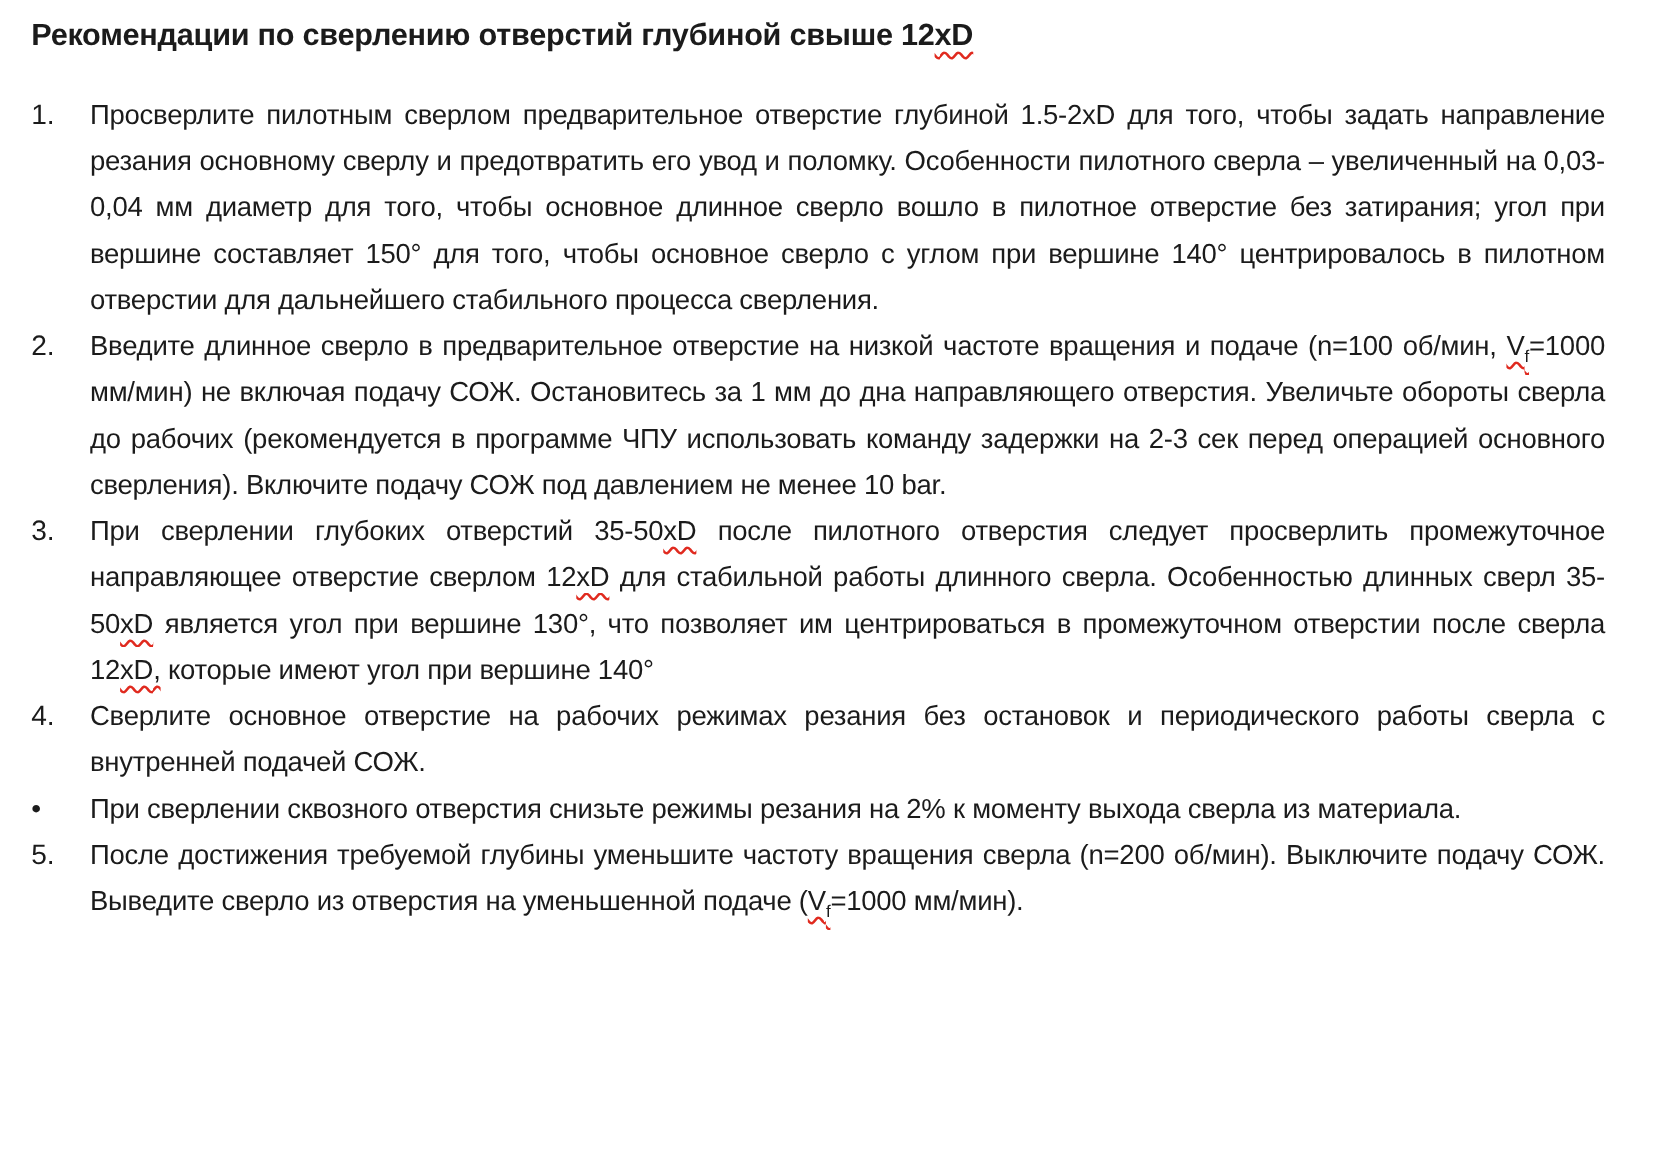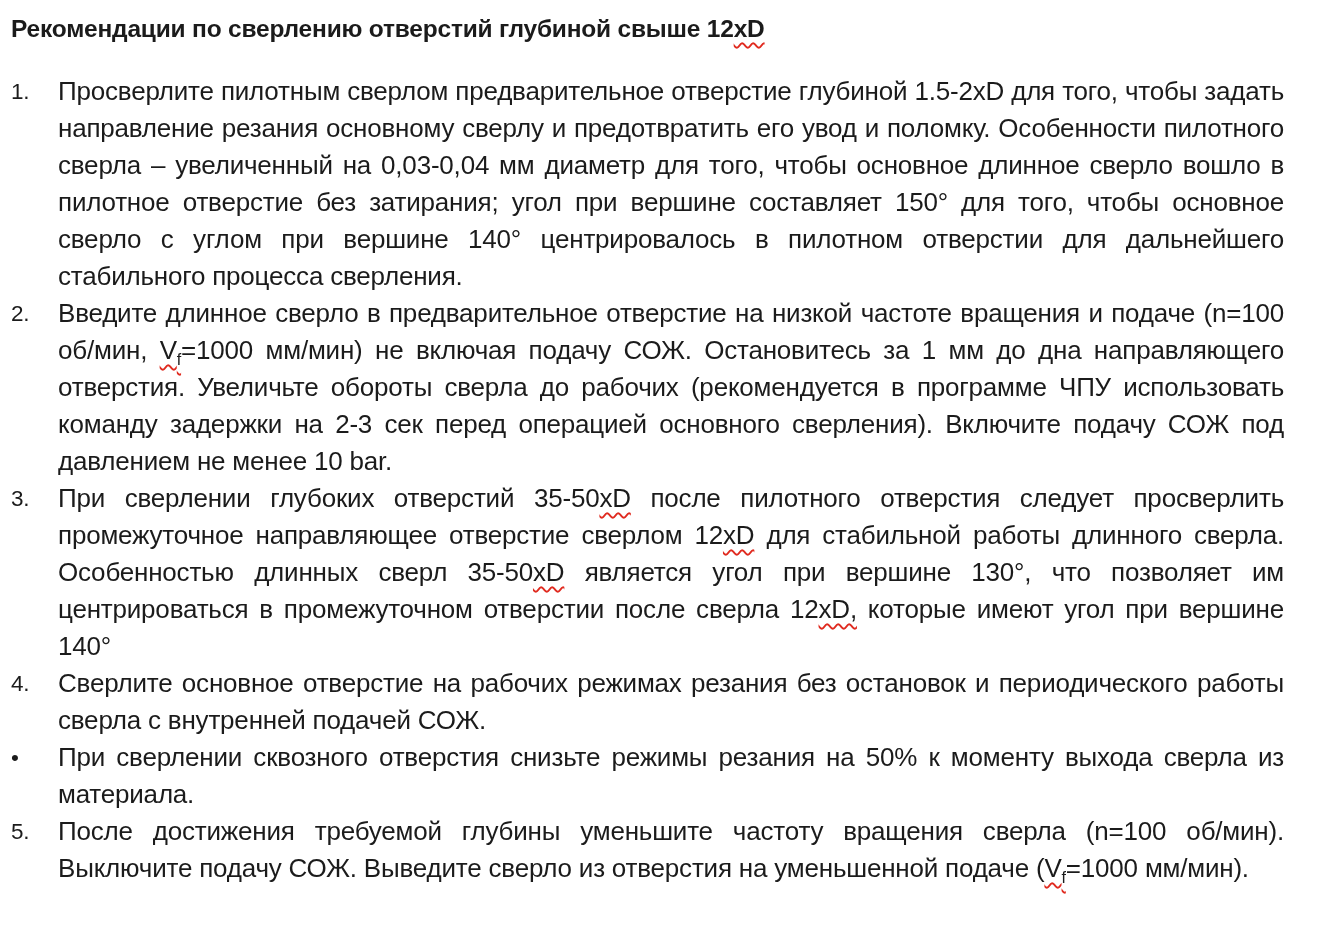--- a/index.html
+++ b/index.html
@@ -11,41 +11,41 @@
   html, body {
     margin: 0;
     padding: 0;
     background: var(--background);
     color: var(--text);
     font-family: "Liberation Sans", "DejaVu Sans", sans-serif;
   }
   .page {
     width: 1334px;
     min-height: 928px;
-    padding: 12px 50px 24px 11px;
+    padding: 12px 50px 24px 25px;
     background: var(--background);
   }
   .doc-title {
     font-size: 24.5px;
     font-weight: 700;
     letter-spacing: -0.2px;
     margin: 0 0 27px 0;
     line-height: 34px;
   }
   .list { display: block; }
   .row { display: flex; }
   .marker {
     flex: 0 0 47px;
     font-size: 22.5px;
     line-height: 37px;
     letter-spacing: -0.2px;
   }
   .item-text {
     flex: 1 1 auto;
-    font-size: 26px;
+    font-size: 22px;
     line-height: 37px;
     letter-spacing: -0.2px;
     text-align: justify;
   }
   .seg-n  { }
   .seg-sp {
     text-decoration-line: underline;
     text-decoration-style: wavy;
     text-decoration-color: var(--squiggle);
     text-decoration-thickness: 2px;
@@ -86,21 +86,21 @@
     <div class="item-text"><span class="seg-n">При сверлении глубоких отверстий 35-50</span><span class="seg-sp">xD</span><span class="seg-n"> после пилотного отверстия следует просверлить промежуточное направляющее отверстие сверлом 12</span><span class="seg-sp">xD</span><span class="seg-n"> для стабильной работы длинного сверла. Особенностью длинных сверл 35-50</span><span class="seg-sp">xD</span><span class="seg-n"> является угол при вершине 130°, что позволяет им центрироваться в промежуточном отверстии после сверла 12</span><span class="seg-sp">xD,</span><span class="seg-n"> которые имеют угол при вершине 140°</span></div>
   </div>
 
   <div class="row">
     <div class="marker">4.</div>
     <div class="item-text"><span class="seg-n">Сверлите основное отверстие на рабочих режимах резания без остановок и периодического работы сверла с внутренней подачей СОЖ.</span></div>
   </div>
 
   <div class="row">
     <div class="marker">•</div>
-    <div class="item-text"><span class="seg-n">При сверлении сквозного отверстия снизьте режимы резания на 50% к моменту выхода сверла из материала.</span></div>
+    <div class="item-text"><span class="seg-n">При сверлении сквозного отверстия снизьте режимы резания на 2% к моменту выхода сверла из материала.</span></div>
   </div>
 
   <div class="row">
     <div class="marker">5.</div>
-    <div class="item-text"><span class="seg-n">После достижения требуемой глубины уменьшите частоту вращения сверла (n=100 об/мин). Выключите подачу СОЖ. Выведите сверло из отверстия на уменьшенной подаче (</span><span class="seg-sp">V</span><span class="seg-subsp">f</span><span class="seg-n">=1000 мм/мин).</span></div>
+    <div class="item-text"><span class="seg-n">После достижения требуемой глубины уменьшите частоту вращения сверла (n=200 об/мин). Выключите подачу СОЖ. Выведите сверло из отверстия на уменьшенной подаче (</span><span class="seg-sp">V</span><span class="seg-subsp">f</span><span class="seg-n">=1000 мм/мин).</span></div>
   </div>
 </div>
 </div>
 
 </body></html>

